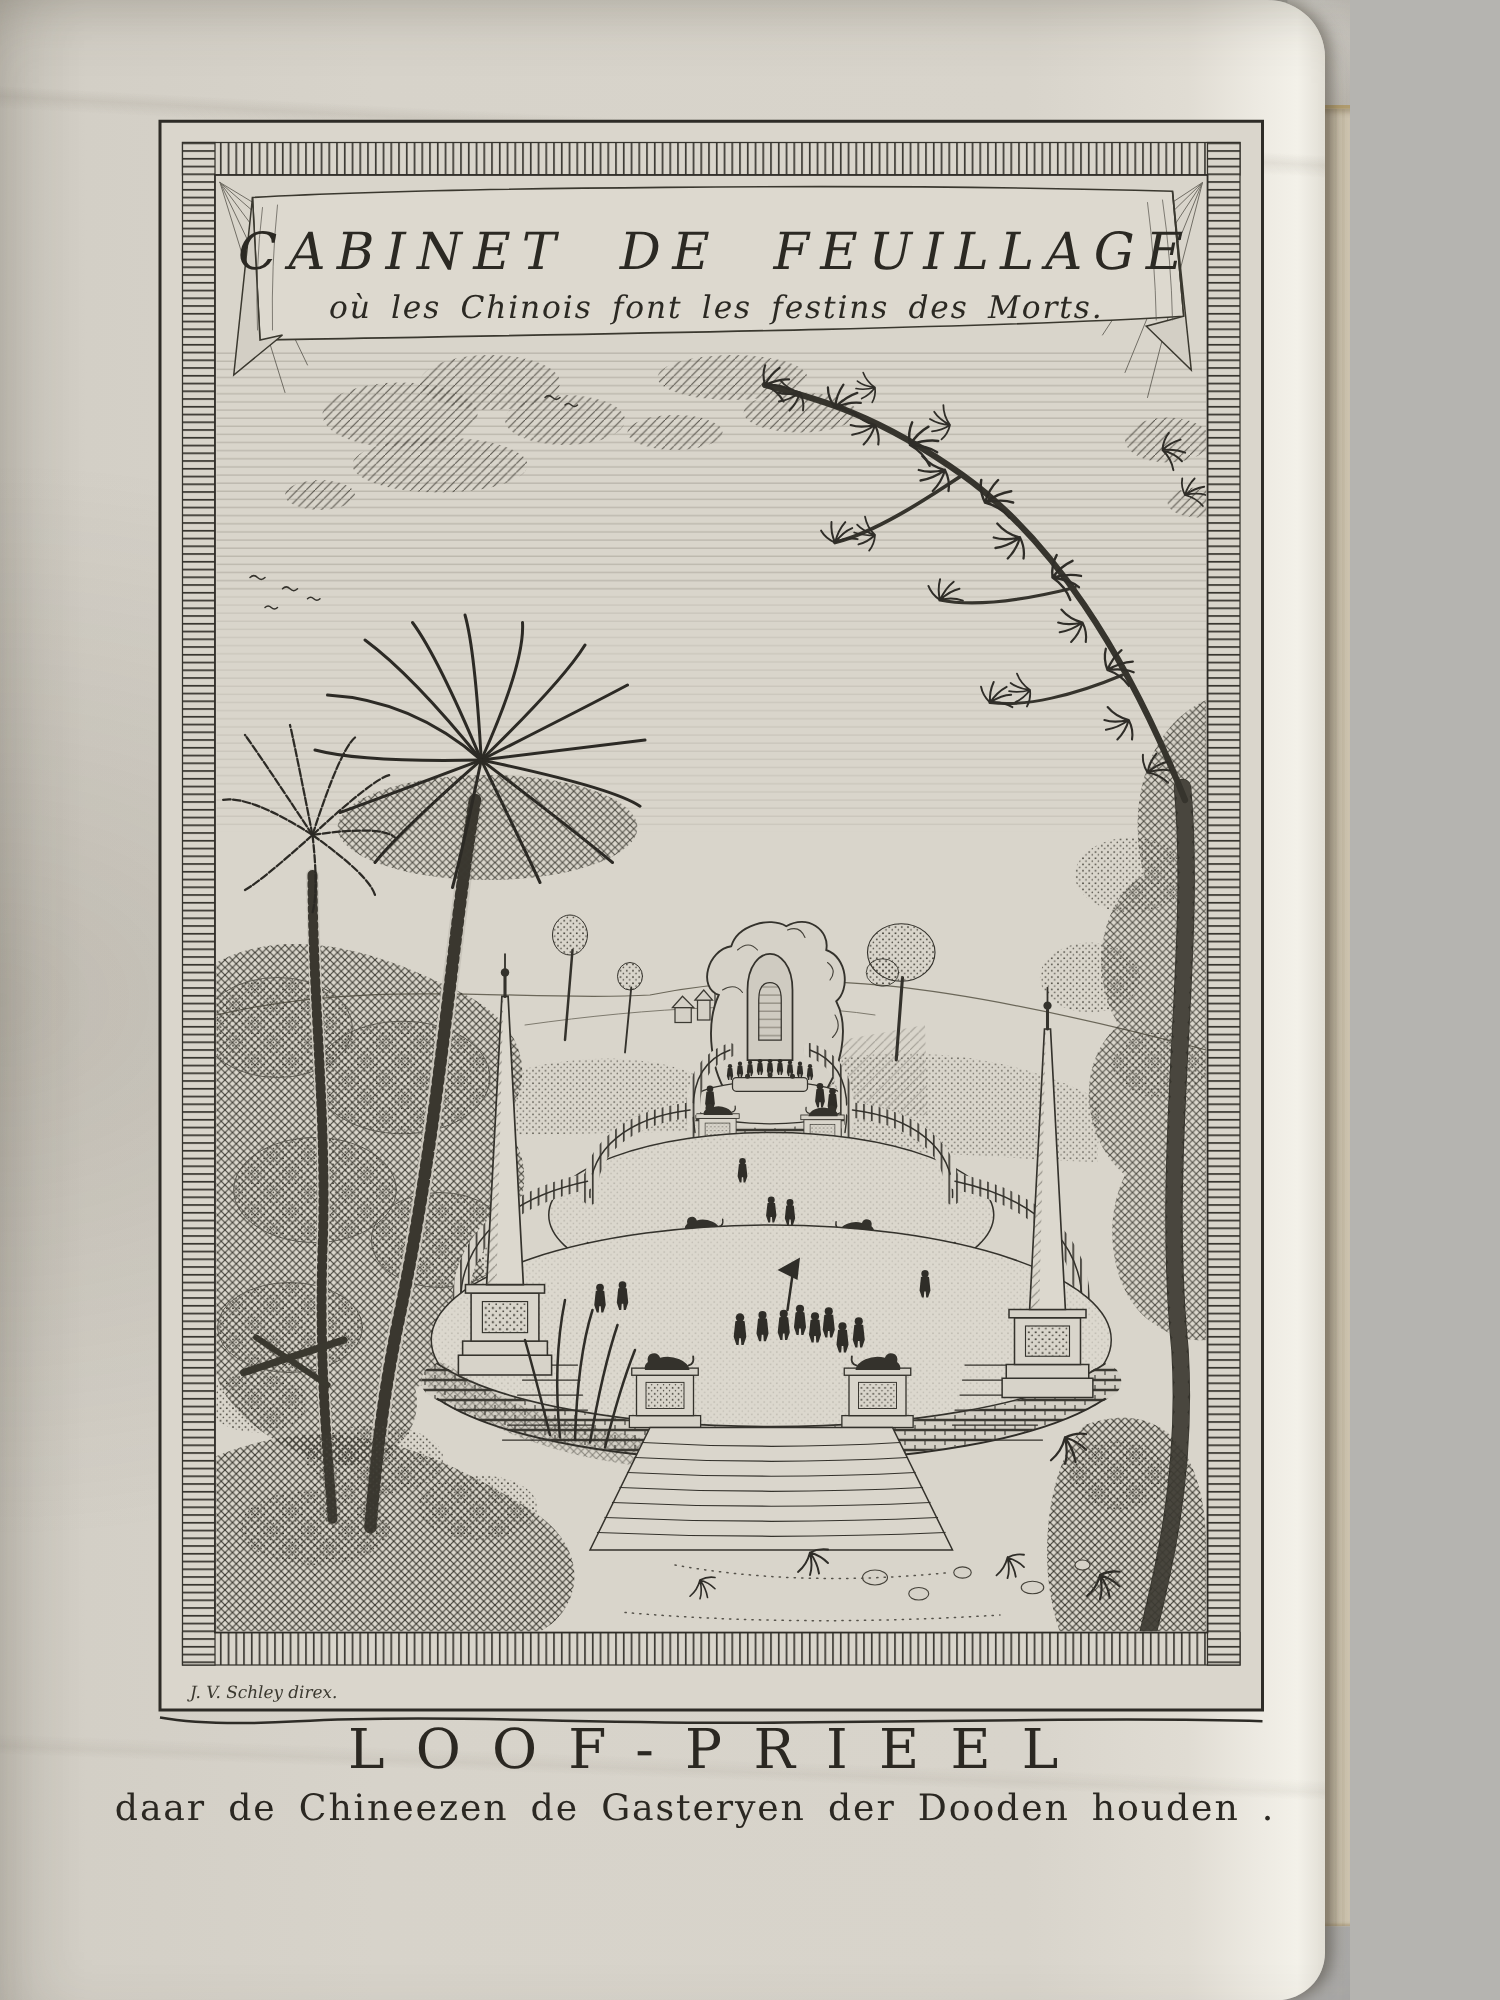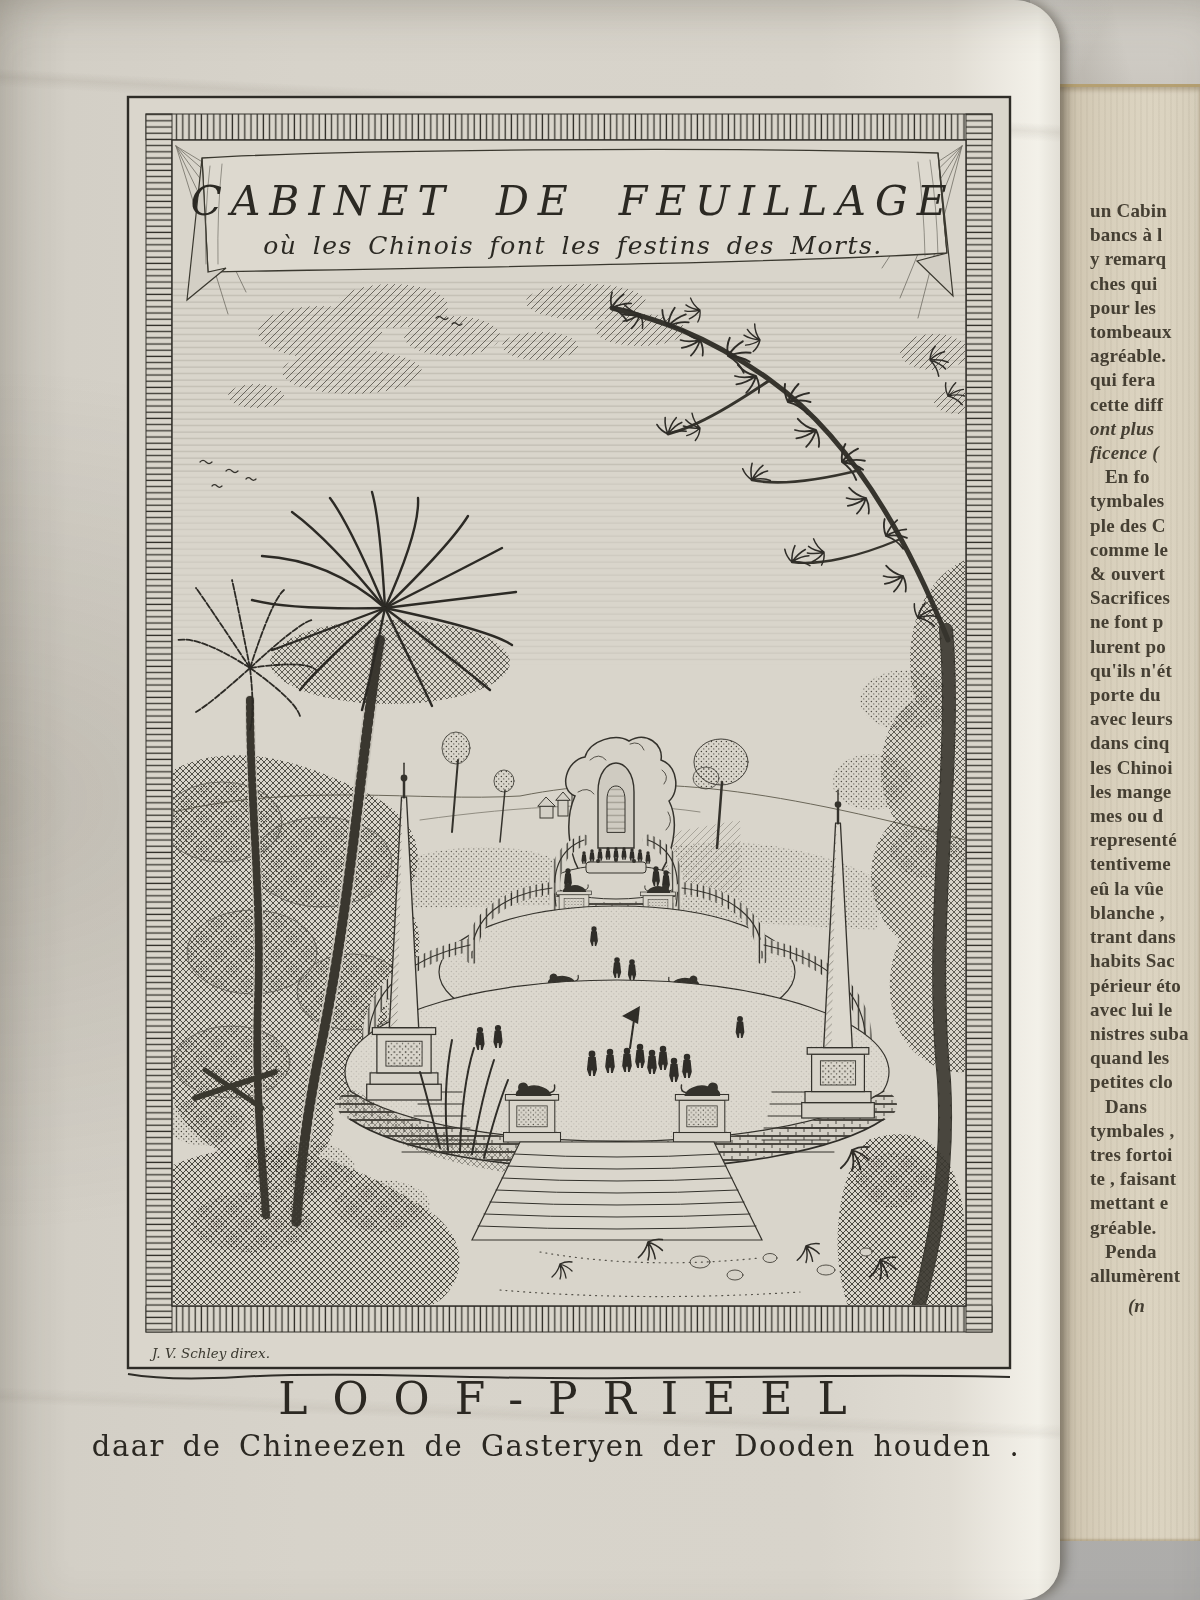--- a/index.html
+++ b/index.html
@@ -1,16 +1,16 @@
 <!DOCTYPE html>
 <html><head>
 <meta charset="utf-8">
 <style>
   html,body{margin:0;padding:0;background:#b5b4b0;}
-  .photo{position:relative;width:1200px;height:1600px;overflow:hidden;
+  .photo{position:relative;width:1080px;height:1600px;overflow:hidden;
          font-family:"Liberation Serif",serif;}
   
   .surface{position:absolute;inset:0;background:linear-gradient(180deg,#bdbcb8,#b3b2ae 60%,#adacaa);}
   
   .marble{position:absolute;left:1030px;top:0;width:170px;height:92px;
           background:
             linear-gradient(115deg,rgba(255,255,255,.35) 10%,rgba(0,0,0,0) 40%),
             linear-gradient(75deg,rgba(120,115,105,.18) 30%,rgba(0,0,0,0) 55%),
             linear-gradient(180deg,#d5d2cb,#cac6bf);}
   

